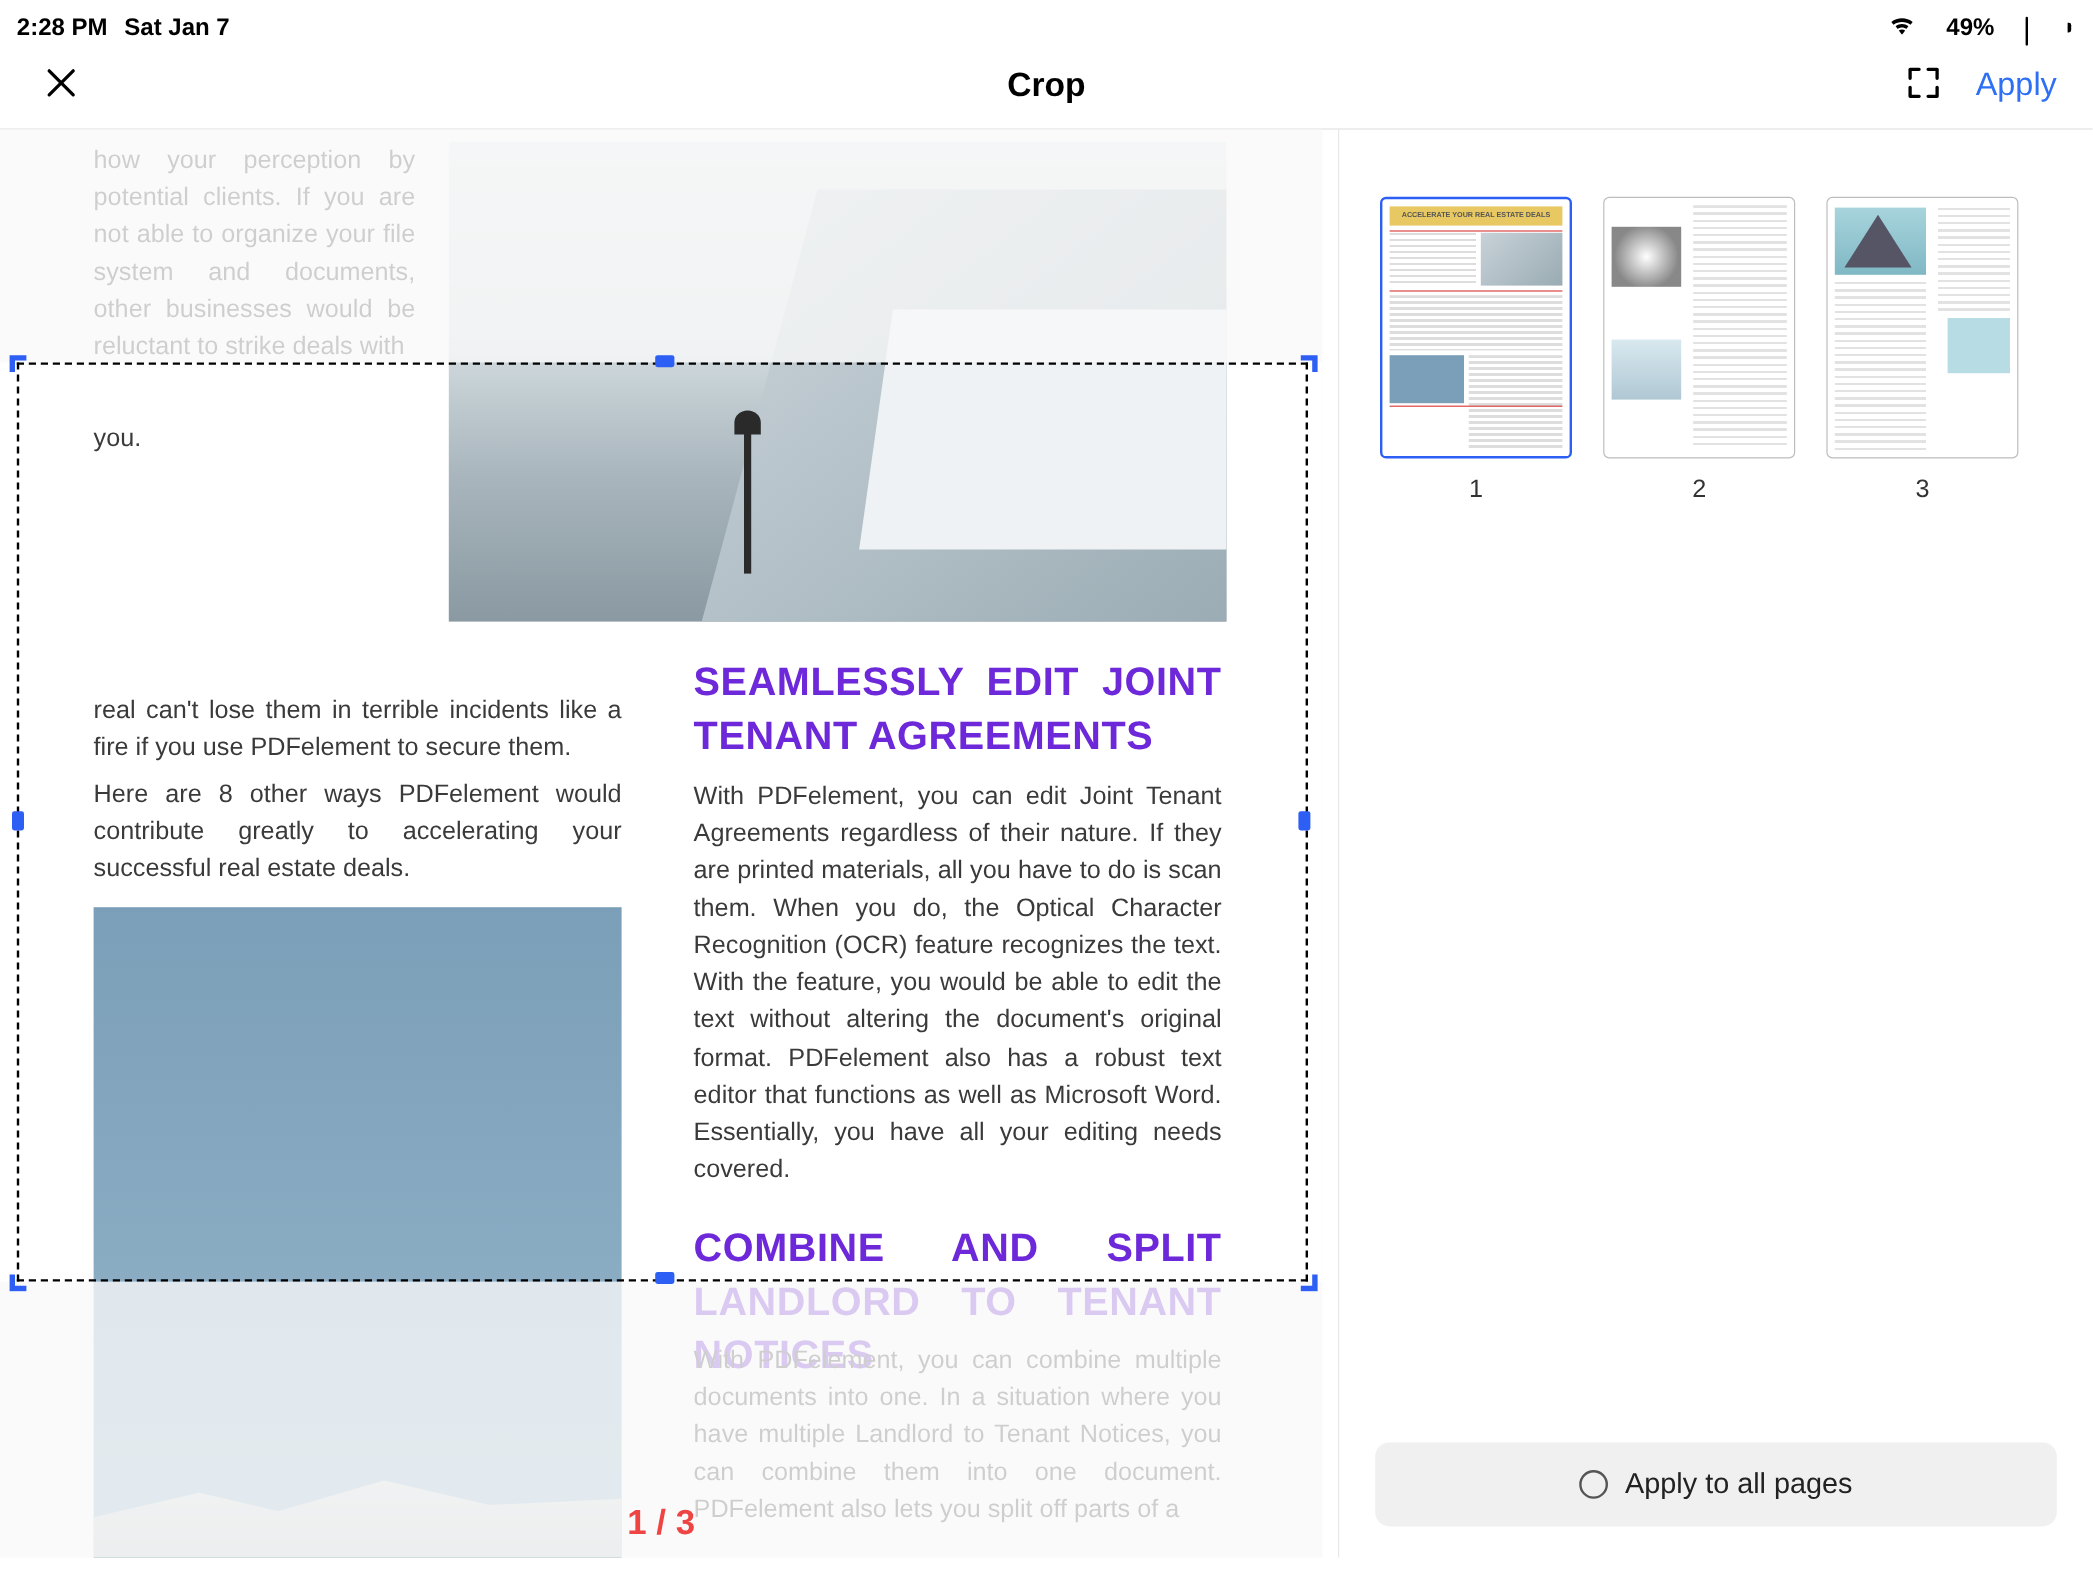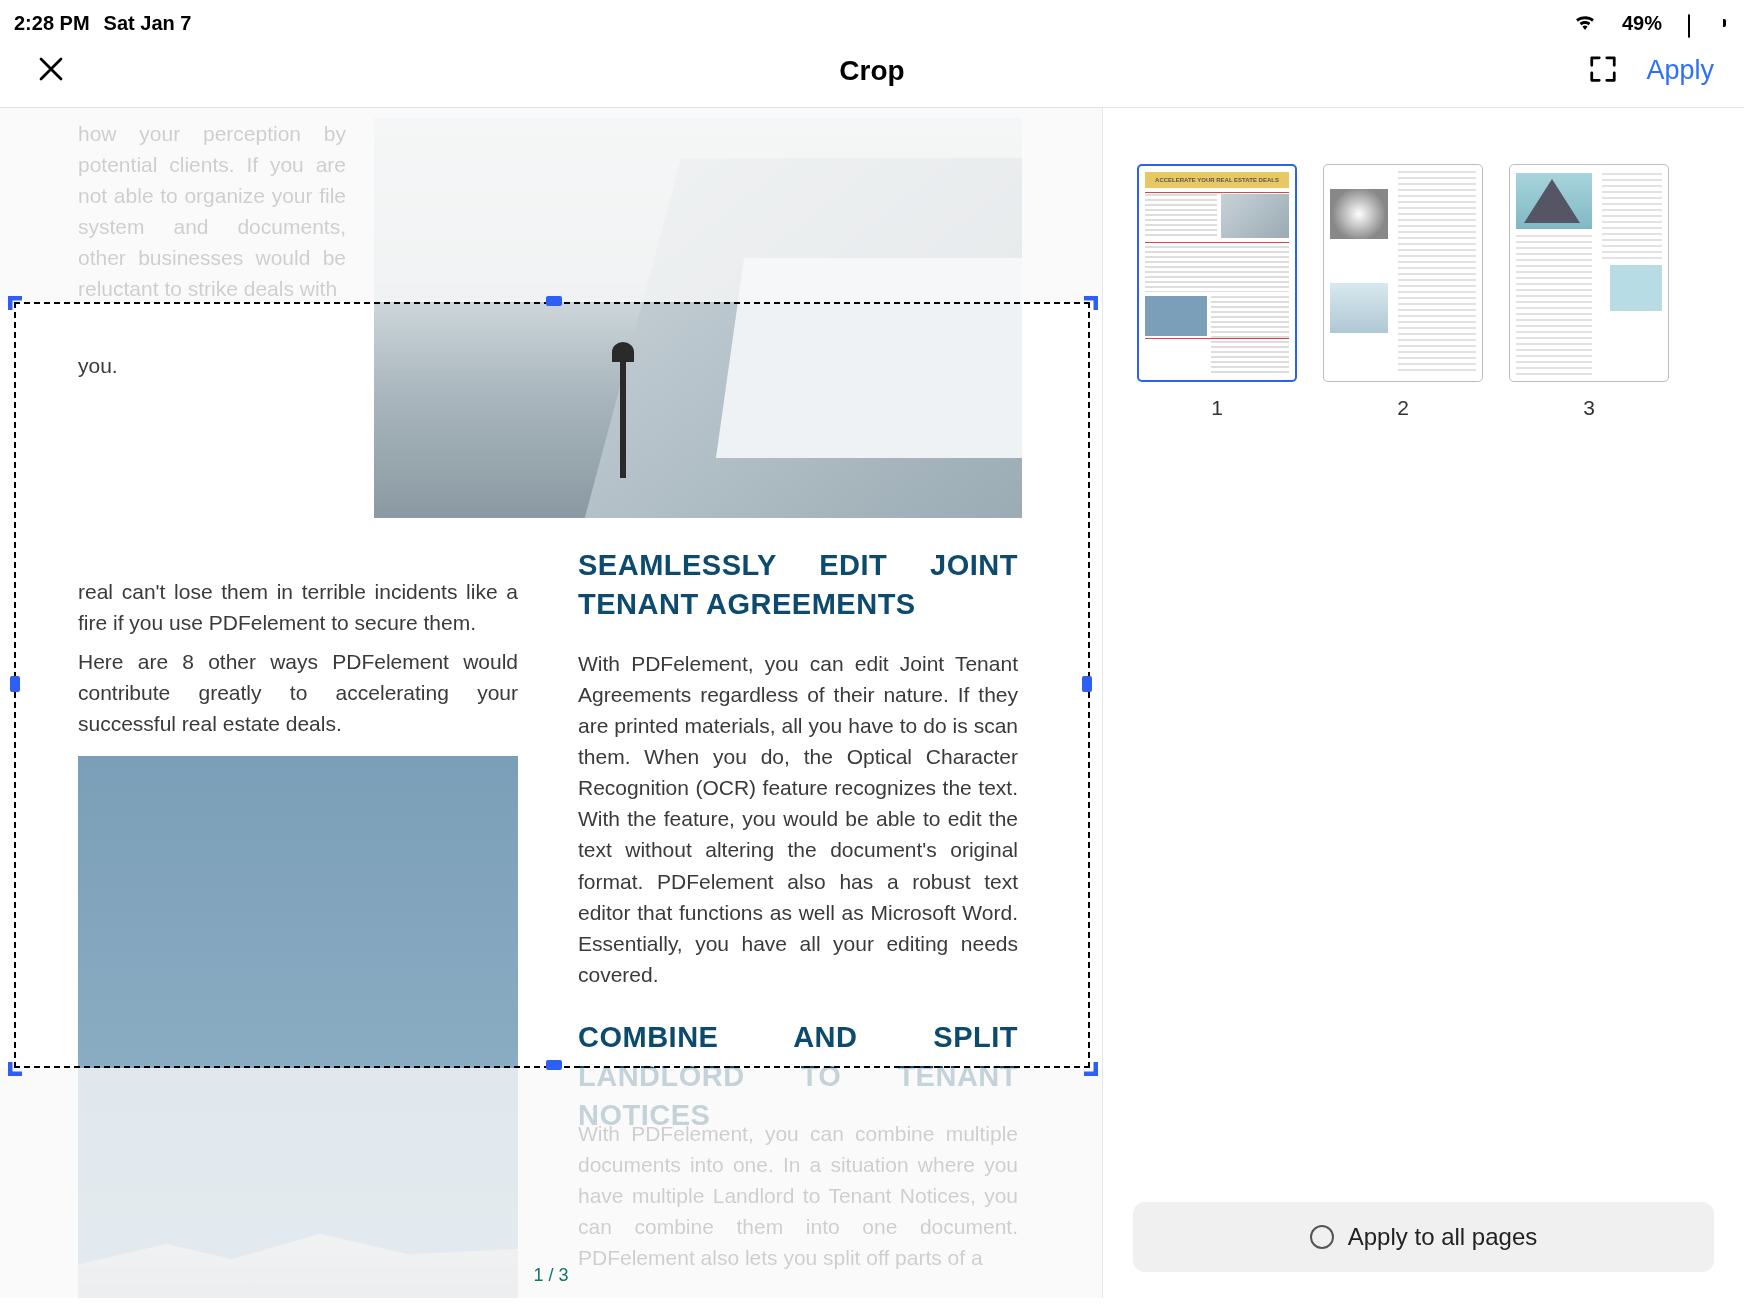--- a/index.html
+++ b/index.html
@@ -48,20 +48,21 @@
 }
 .toolbar-right { display: flex; align-items: center; gap: 28px; }
 .close-icon svg { width: 30px; height: 30px; }
 .expand-icon svg { width: 30px; height: 30px; }
 .apply-btn { color: #2d6ff5; font-size: 27px; font-weight: 400; background: none; border: none; cursor: pointer; }
 
 
 .main {
   display: flex;
   height: calc(100% - 36px - 82px);
+  gap: 13px;
 }
 
 
 .doc-area {
   width: 1102px;
   position: relative;
   background: #fafafa;
   overflow: hidden;
 }
 .doc-page {
@@ -116,22 +117,22 @@
   width: 440px;
   height: 570px;
   background: linear-gradient(180deg, #7b9fb8 0%, #89abc2 50%, #9cbbd0 100%);
   overflow: hidden;
 }
 .sky-building { position:absolute; bottom:0; left:0; right:0; height:18%; background: linear-gradient(180deg,#d8dddf,#b8bfc3); clip-path: polygon(0 40%, 20% 20%, 35% 35%, 55% 10%, 75% 30%, 100% 25%, 100% 100%, 0 100%); }
 
 .heading {
   font-family: "Arial Black", Impact, sans-serif;
   font-weight: 900;
-  font-size: 29px;
-  color: #0c4a6e;
+  font-size: 33px;
+  color: #6d28d9;
   letter-spacing: 0.5px;
   line-height: 1.35;
   text-align: justify;
 }
 .h1 { position:absolute; left: 500px; top: 428px; width: 440px; }
 .body1 { position:absolute; left: 500px; top: 530px; width: 440px; text-align: justify; }
 .h2 { position:absolute; left: 500px; top: 900px; width: 440px; }
 .body2 { position:absolute; left: 500px; top: 1000px; width: 440px; text-align: justify; }
 
 
@@ -162,23 +163,24 @@
 .ch-r  { left: 1082px; top: 568px; }
 .edge-handle { width: 16px; height: 10px; background: #2d5ff5; border-radius: 2px; }
 .edge-handle-v { width: 10px; height: 16px; background: #2d5ff5; border-radius: 2px; }
 
 
 .page-indicator {
   position: absolute;
   left: 50%;
   bottom: 12px;
   transform: translateX(-50%);
-  font-size: 18px;
-  color: #0f766e;
+  font-size: 29px;
+  color: #ef4444;
   z-index: 6;
+  font-weight: bold;
 }
 
 
 .right-panel {
   flex: 1;
   border-left: 1px solid #e8e8e8;
   padding: 56px 34px 20px 34px;
   position: relative;
 }
 .thumb-row {

